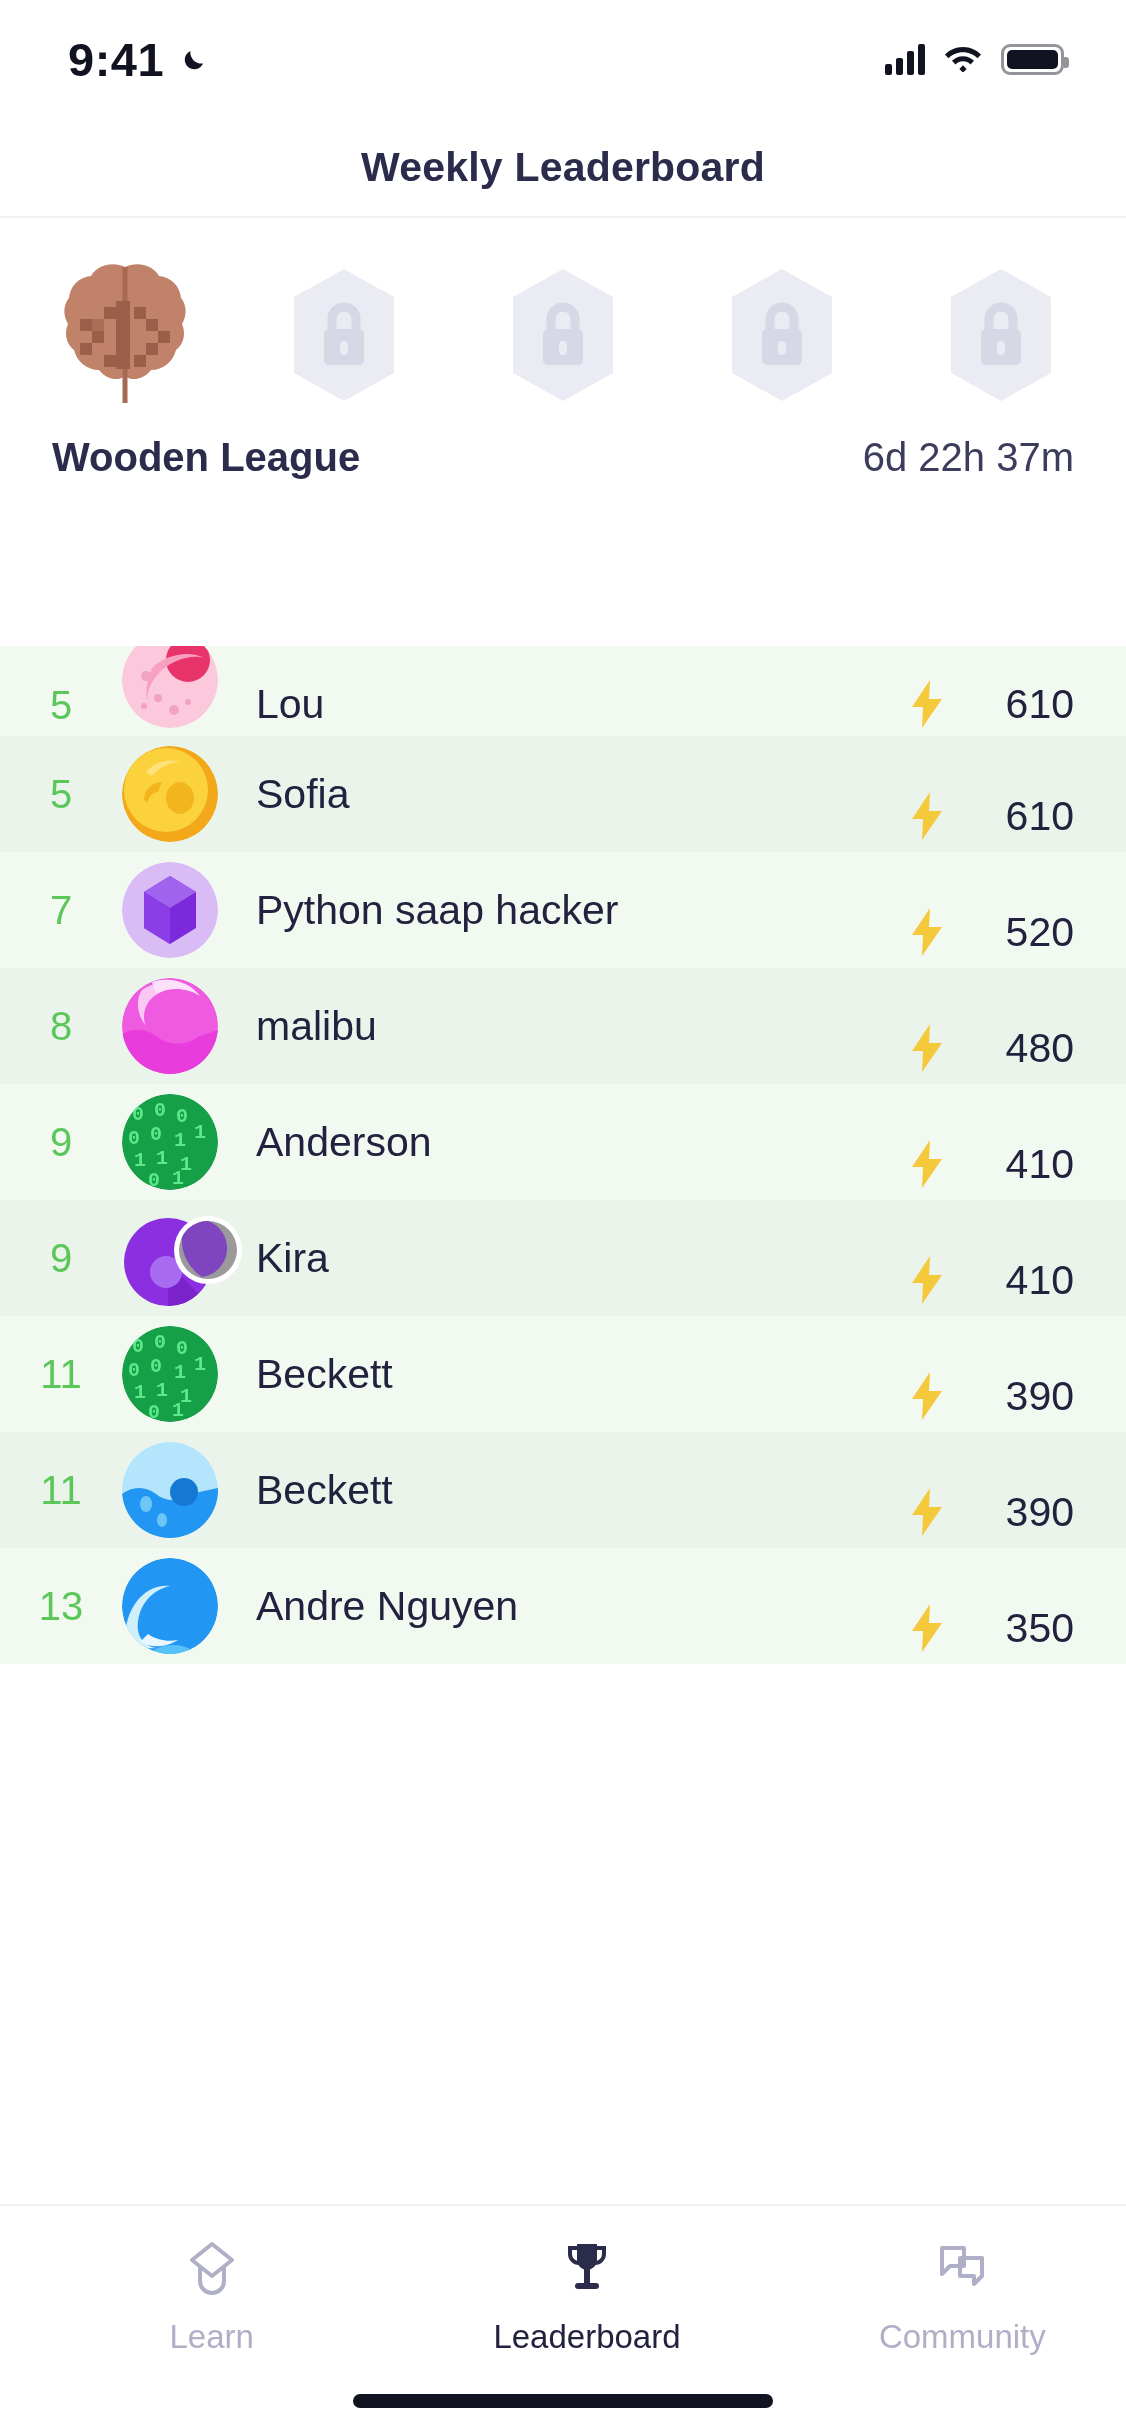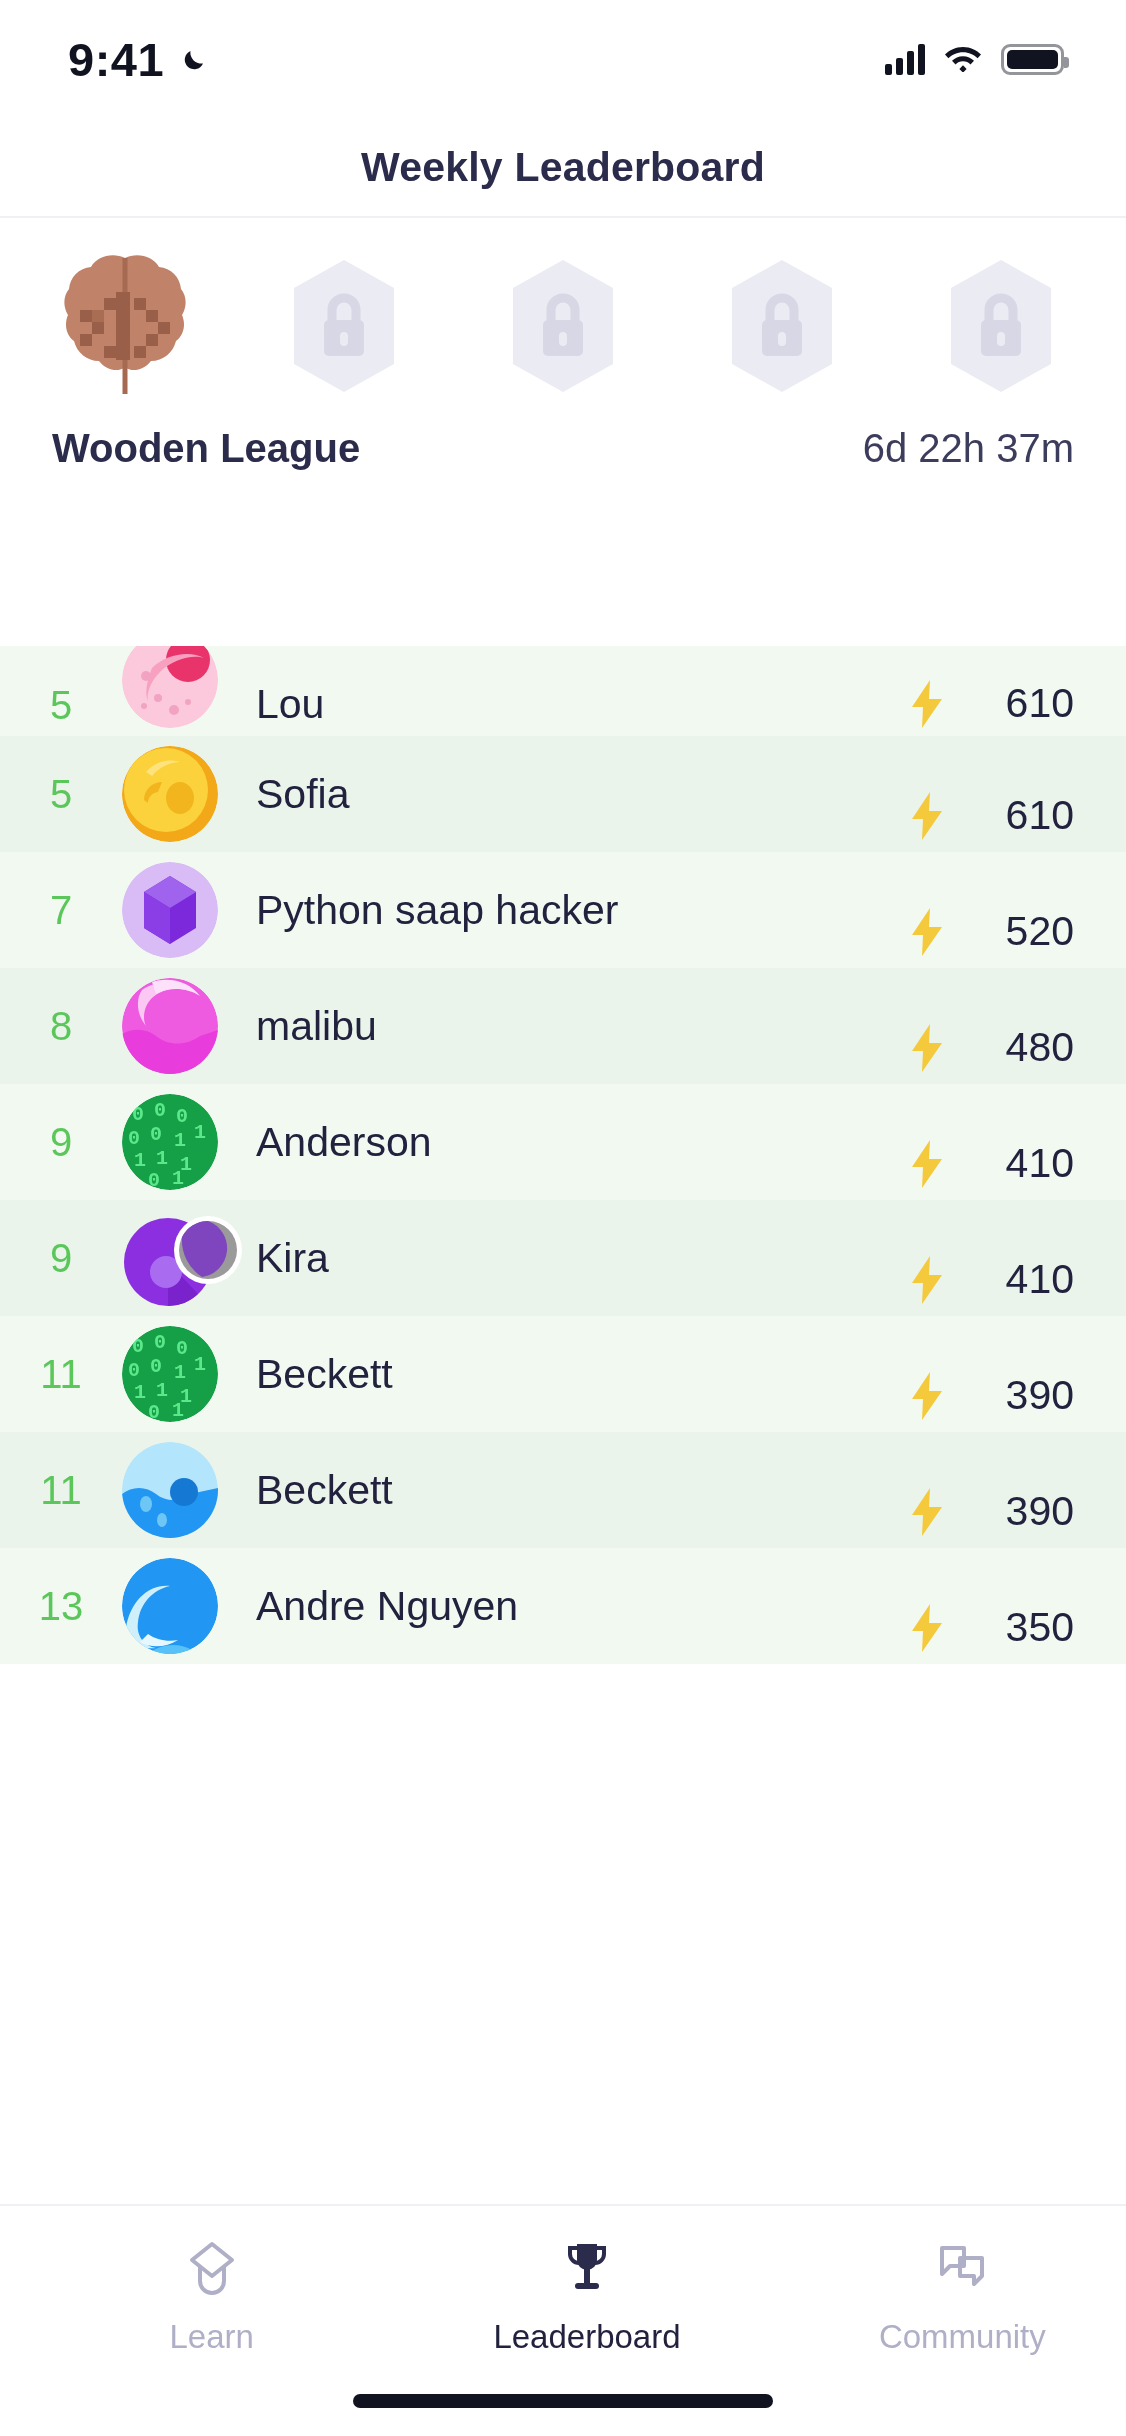--- a/index.html
+++ b/index.html
@@ -41,21 +41,21 @@
   .battery span{ display:block; height:100%; background:#111321; border-radius:5px; }
 
   
   .header{
     height:100px; display:flex; align-items:center; justify-content:center;
     border-bottom:2px solid #EFEFF4; background:#fff;
   }
   .header h1{ font-size:41px; font-weight:700; color:#2B2B4B; letter-spacing:.2px; }
 
   
-  .league{ background:#fff; padding:34px 50px 0 50px; }
+  .league{ background:#fff; padding:34px 50px 0 50px;margin-top:9px; }
   .badges{ display:flex; align-items:flex-end; justify-content:space-between; }
   .badge{ width:150px; height:148px; position:relative; }
   .badge svg{ display:block; width:100%; height:100%; }
 
   .league-row{
     display:flex; align-items:center; justify-content:space-between;
     padding:26px 2px 30px 2px;
   }
   .league-name{ font-size:40px; font-weight:700; color:#2B2B4B; }
   .league-timer{ font-size:40px; font-weight:400; color:#3C3C5C; }
@@ -76,21 +76,21 @@
   .avatar{
     width:96px; height:96px; border-radius:50%; overflow:hidden;
     flex:0 0 96px; position:relative;
   }
   .avatar svg{ display:block; width:96px; height:96px; }
   .avatar.ring{ overflow:visible; }
   .name{
     flex:1; font-size:41px; color:#22223F; font-weight:400;
     padding-left:38px; white-space:nowrap; overflow:hidden;
   }
-  .score{ display:flex; align-items:flex-start; gap:32px;margin-top:44px; }
+  .score{ display:flex; align-items:center; gap:32px;margin-top:44px; }
   .bolt{ width:38px; height:48px; }
   .bolt svg{ display:block; }
   .score-val{ font-size:41px; font-weight:400; color:#22223F; min-width:96px; text-align:right; }
 
   
   .tabbar{
     position:absolute; left:0; right:0; bottom:0; height:232px;
     background:#fff; border-top:2px solid #EFEFF4;
     display:flex; align-items:flex-start; padding-top:26px;
   }

